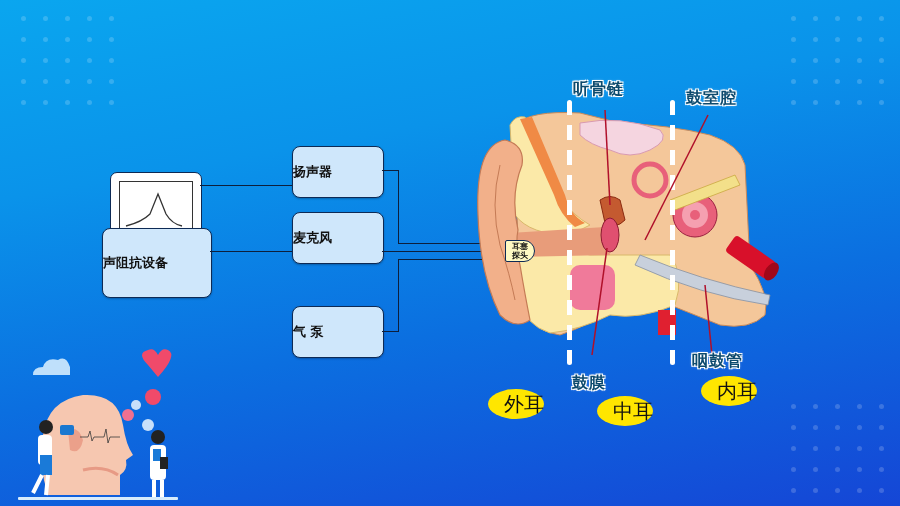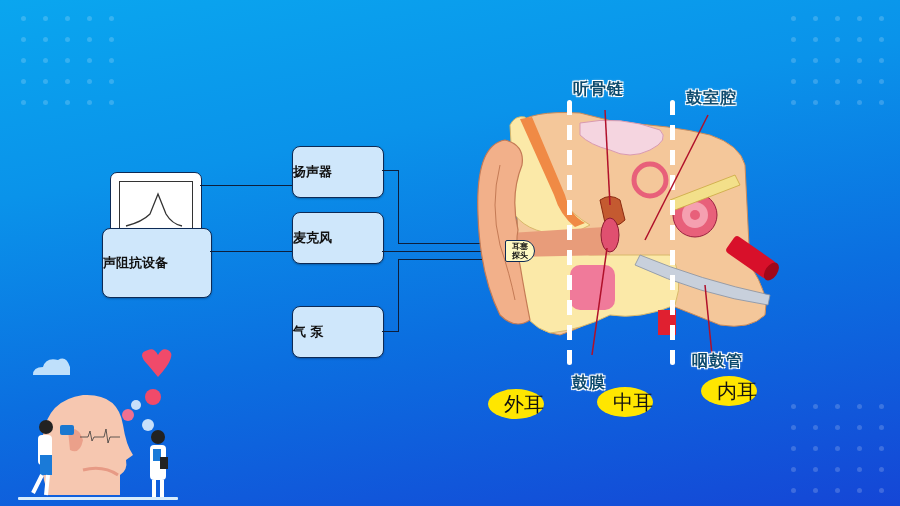--- a/index.html
+++ b/index.html
@@ -207,21 +207,21 @@
 </svg>
 
 <div class="anat-label" style="left:573px;top:79px;">听骨链</div>
 <div class="anat-label" style="left:686px;top:88px;font-family:Liberation Mono, monospace;">鼓室腔</div>
 <div class="anat-label" style="left:572px;top:373px;">鼓膜</div>
 <div class="anat-label" style="left:692px;top:351px;">咽鼓管</div>
 
 <div class="pill" style="left:488px;top:389px;">
   <span>外耳</span>
 </div>
-<div class="pill" style="left:597px;top:387px;">
+<div class="pill" style="left:597px;top:396px;">
   <span>中耳</span>
 </div>
 <div class="pill" style="left:701px;top:376px;">
   <span>内耳</span>
 </div>
 
 <svg width="180" height="160" style="left:8px;top:345px;">
 
   <path d="M25 30 Q25 22 35 22 Q38 12 50 15 Q58 10 62 22 L62 30 Z" fill="#bfe0fb"></path>
 

